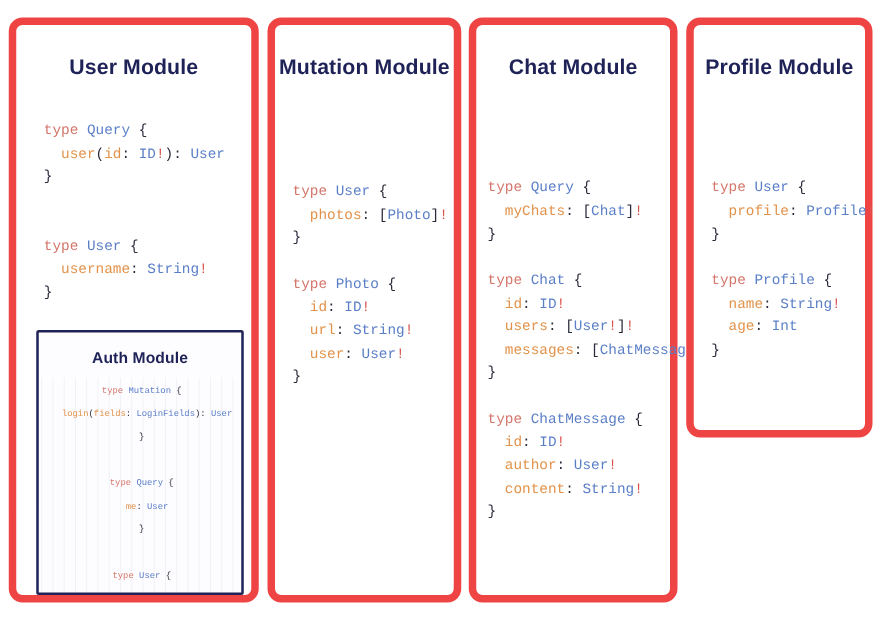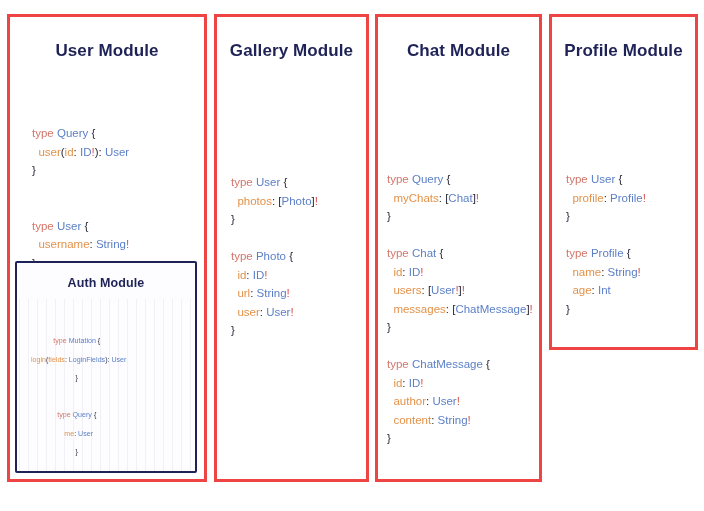--- a/index.html
+++ b/index.html
@@ -22,22 +22,22 @@
     width: 704px;
     height: 511px;
     background: #ffffff;
   }
 
   
   .panel {
     position: absolute;
     box-sizing: border-box;
     background: #ffffff;
-    border: 3px solid #ef4444;
-    border-radius: 0;
+    border: 6px solid #ef4444;
+    border-radius: 11px;
   }
   .panel.p1 { left: 7px;   top: 14px; width: 200px; height: 468px; }
   .panel.p2 { left: 214px; top: 14px; width: 155px; height: 468px; }
   .panel.p3 { left: 375px; top: 14px; width: 167px; height: 468px; }
   .panel.p4 { left: 549px; top: 14px; width: 149px; height: 336px; }
 
   .panel-title {
     position: absolute;
     left: 0;
     right: 0;
@@ -49,49 +49,48 @@
     white-space: nowrap;
   }
   .panel.p1 > .panel-title,
   .panel.p2 > .panel-title,
   .panel.p3 > .panel-title,
   .panel.p4 > .panel-title { top: 24px; }
 
   
   .code {
     position: absolute;
-    font-family: Liberation Sans, sans-serif;
+    font-family: Liberation Mono, monospace;
     font-size: 11.5px;
     line-height: 18.5px;
     white-space: pre;
     color: #2a2a3a;
-    margin-top: 31px;
   }
   .code.c1 { left: 22px; top: 76px; }
   .code.c2 { left: 14px; top: 125px; }
   .code.c3 { left: 9px;  top: 122px; }
   .code.c4 { left: 14px; top: 122px; }
 
   .code-line { height: 18.5px; }
 
   
   .kw    { color: #d4766a; }          
   .tname { color: #5b7fc7; }          
   .field { color: #e2924a; }          
   .ftype { color: #5b7fc7; }          
   .bang  { color: #d9534f; }          
   .punc  { color: #2a2a3a; }          
 
   
   .nested {
     position: absolute;
     box-sizing: border-box;
-    left: 5px;
+    left: 16px;
     top: 244px;
-    width: 182px;
+    width: 166px;
     height: 212px;
     background: #fdfdff;
     border: 2px solid #1e2257;
     border-radius: 2px;
     overflow: hidden;
   }
   .nested .panel-title {
     top: 13px;
     font-size: 12.5px;
   }
@@ -124,21 +123,21 @@
     <div class="code c1"><div class="code-line"><span class="kw">type</span> <span class="tname">Query</span><span class="punc"> {</span></div><div class="code-line">  <span class="field">user</span><span class="punc">(</span><span class="field">id</span><span class="punc">: </span><span class="ftype">ID</span><span class="bang">!</span><span class="punc">)</span><span class="punc">: </span><span class="ftype">User</span></div><div class="code-line"><span class="punc">}</span></div><div class="code-line">&nbsp;</div><div class="code-line">&nbsp;</div><div class="code-line"><span class="kw">type</span> <span class="tname">User</span><span class="punc"> {</span></div><div class="code-line">  <span class="field">username</span><span class="punc">: </span><span class="ftype">String</span><span class="bang">!</span></div><div class="code-line"><span class="punc">}</span></div></div>
 
     <div class="nested">
       <div class="guides"></div>
       <div class="panel-title">Auth Module</div>
       <div class="code"><div class="code-line"><span class="kw">type</span> <span class="tname">Mutation</span><span class="punc"> {</span></div><div class="code-line">  <span class="field">login</span><span class="punc">(</span><span class="field">fields</span><span class="punc">: </span><span class="ftype">LoginFields</span><span class="punc">)</span><span class="punc">: </span><span class="ftype">User</span></div><div class="code-line"><span class="punc">}</span></div><div class="code-line">&nbsp;</div><div class="code-line"><span class="kw">type</span> <span class="tname">Query</span><span class="punc"> {</span></div><div class="code-line">  <span class="field">me</span><span class="punc">: </span><span class="ftype">User</span></div><div class="code-line"><span class="punc">}</span></div><div class="code-line">&nbsp;</div><div class="code-line"><span class="kw">type</span> <span class="tname">User</span><span class="punc"> {</span></div><div class="code-line">  <span class="field">id</span><span class="punc">: </span><span class="ftype">ID</span><span class="bang">!</span></div></div>
     </div>
   </div>
 
   <div class="panel p2">
-    <div class="panel-title">Gallery Module</div>
+    <div class="panel-title">Mutation Module</div>
     <div class="code c2"><div class="code-line"><span class="kw">type</span> <span class="tname">User</span><span class="punc"> {</span></div><div class="code-line">  <span class="field">photos</span><span class="punc">: </span><span class="punc">[</span><span class="ftype">Photo</span><span class="punc">]</span><span class="bang">!</span></div><div class="code-line"><span class="punc">}</span></div><div class="code-line">&nbsp;</div><div class="code-line"><span class="kw">type</span> <span class="tname">Photo</span><span class="punc"> {</span></div><div class="code-line">  <span class="field">id</span><span class="punc">: </span><span class="ftype">ID</span><span class="bang">!</span></div><div class="code-line">  <span class="field">url</span><span class="punc">: </span><span class="ftype">String</span><span class="bang">!</span></div><div class="code-line">  <span class="field">user</span><span class="punc">: </span><span class="ftype">User</span><span class="bang">!</span></div><div class="code-line"><span class="punc">}</span></div></div>
   </div>
 
   <div class="panel p3">
     <div class="panel-title">Chat Module</div>
     <div class="code c3"><div class="code-line"><span class="kw">type</span> <span class="tname">Query</span><span class="punc"> {</span></div><div class="code-line">  <span class="field">myChats</span><span class="punc">: </span><span class="punc">[</span><span class="ftype">Chat</span><span class="punc">]</span><span class="bang">!</span></div><div class="code-line"><span class="punc">}</span></div><div class="code-line">&nbsp;</div><div class="code-line"><span class="kw">type</span> <span class="tname">Chat</span><span class="punc"> {</span></div><div class="code-line">  <span class="field">id</span><span class="punc">: </span><span class="ftype">ID</span><span class="bang">!</span></div><div class="code-line">  <span class="field">users</span><span class="punc">: </span><span class="punc">[</span><span class="ftype">User</span><span class="bang">!</span><span class="punc">]</span><span class="bang">!</span></div><div class="code-line">  <span class="field">messages</span><span class="punc">: </span><span class="punc">[</span><span class="ftype">ChatMessage</span><span class="punc">]</span><span class="bang">!</span></div><div class="code-line"><span class="punc">}</span></div><div class="code-line">&nbsp;</div><div class="code-line"><span class="kw">type</span> <span class="tname">ChatMessage</span><span class="punc"> {</span></div><div class="code-line">  <span class="field">id</span><span class="punc">: </span><span class="ftype">ID</span><span class="bang">!</span></div><div class="code-line">  <span class="field">author</span><span class="punc">: </span><span class="ftype">User</span><span class="bang">!</span></div><div class="code-line">  <span class="field">content</span><span class="punc">: </span><span class="ftype">String</span><span class="bang">!</span></div><div class="code-line"><span class="punc">}</span></div></div>
   </div>
 
   <div class="panel p4">
     <div class="panel-title">Profile Module</div>

